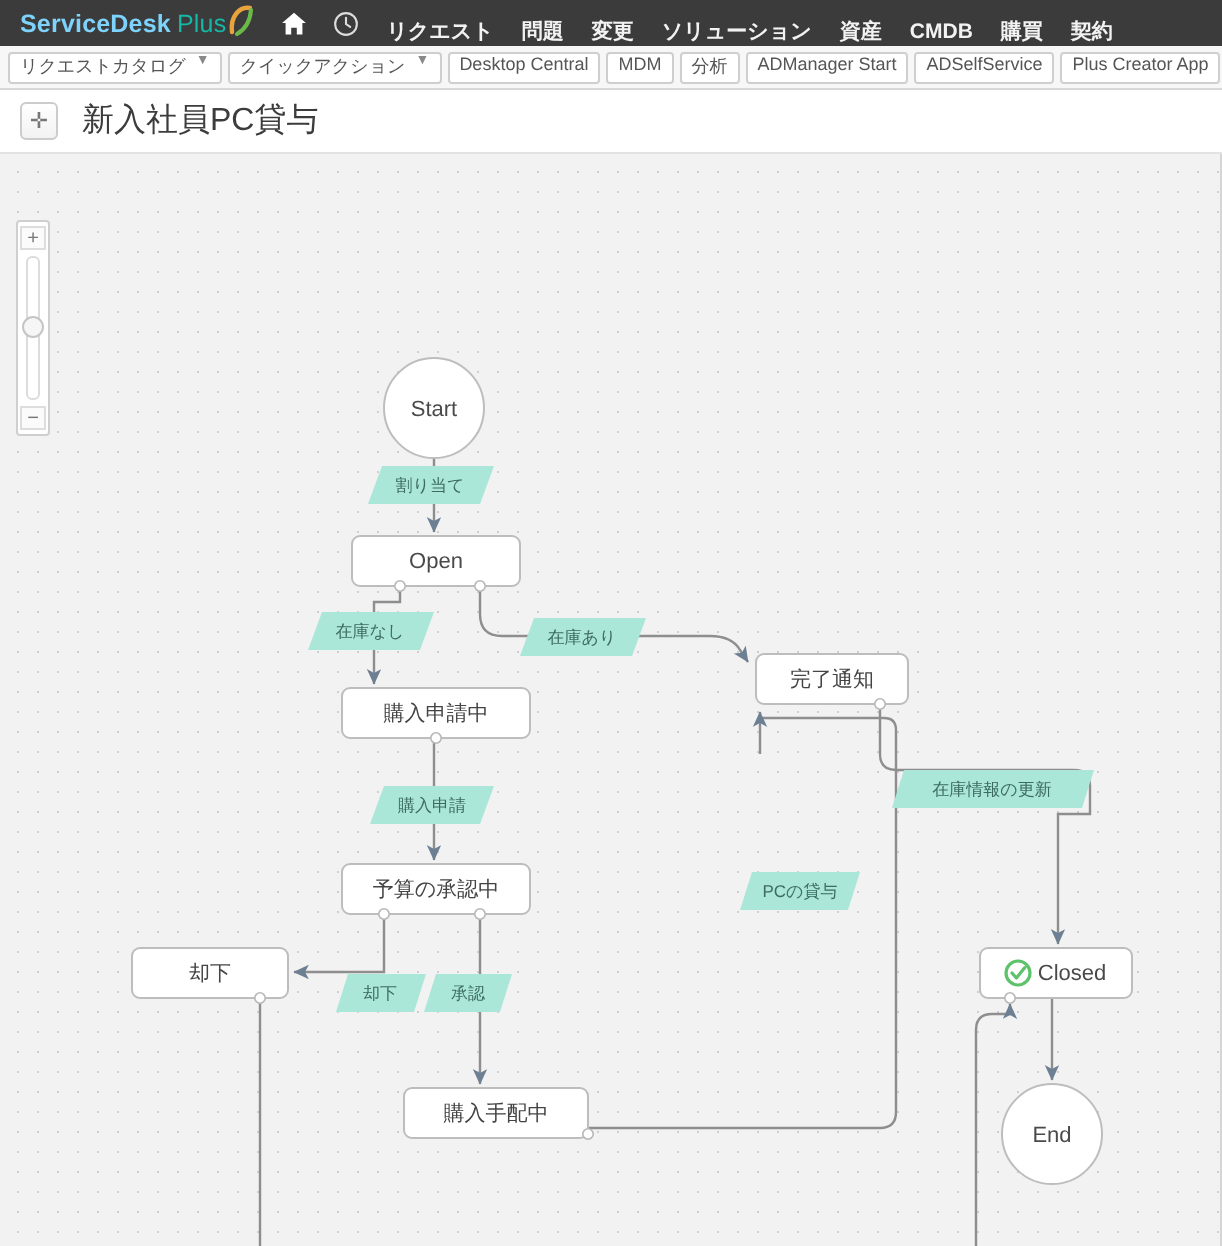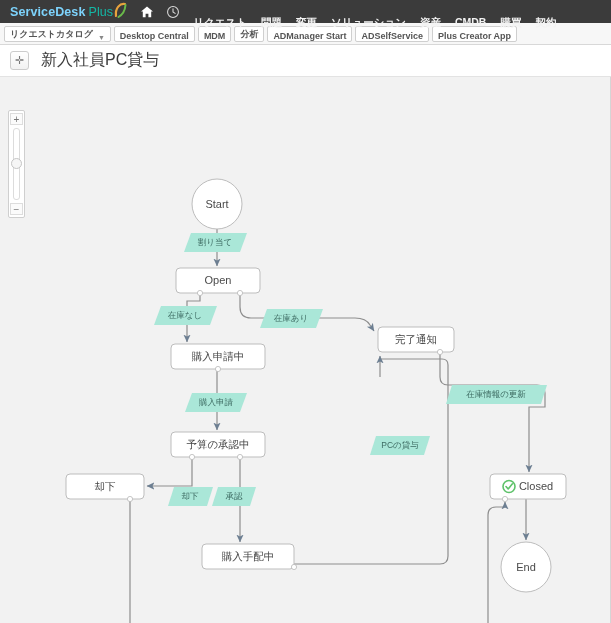--- a/index.html
+++ b/index.html
@@ -30,51 +30,50 @@
   #brand .b1 { font-weight: bold; color: #7dd3fc; }
   #brand .b2 { font-weight: normal; color: #14b8a6; margin-left: 3px; text-align: center; }
   #brand .swoosh { margin-left: 1px; display:inline-block; }
 
   .navicon {
     display: flex; align-items: center; justify-content: center;
     width: 26px;
     cursor: pointer;
   }
   .navitem {
-    display: flex; align-items: flex-start;
+    display: flex; align-items: center;
     padding: 16px 7px;
     font-size: 10.5px;
     font-weight: bold;
     white-space: nowrap;
     cursor: pointer;
     color: #f2f2f2;
   }
 
   
   #subbar {
     height: 22px;
     background: #f7f7f7;
     border-bottom: 1px solid #d8d8d8;
     display: flex;
     align-items: center;
     padding: 0 4px;
     gap: 3px;
   }
   .tbtn {
     height: 16px;
-    display: flex; align-items: flex-end;
+    display: flex; align-items: flex-start;
     padding: 0 5px;
     font-size: 9px;
     color: #555555;
     background: #ffffff;
     border: 1px solid #cfcfcf;
     border-radius: 2px;
     white-space: nowrap;
     cursor: pointer;
-    font-weight: bold;
   }
   .tbtn .caret {
     margin-left: 5px;
     font-size: 7px;
     color: #888;
   }
 
   
   #titlebar {
     height: 32px;
@@ -238,20 +237,24 @@
     </div>
 
 </div>
 
 <div id="subbar">
   <div class="tbtn">
     <span>リクエストカタログ</span>
     <span class="caret">▼</span>
   </div>
   <div class="tbtn">
+    <span>クイックアクション</span>
+    <span class="caret">▼</span>
+  </div>
+  <div class="tbtn">
       <span>Desktop Central</span>
     </div>
   <div class="tbtn">
       <span>MDM</span>
     </div>
   <div class="tbtn">
       <span>分析</span>
     </div>
   <div class="tbtn">
       <span>ADManager Start</span>

